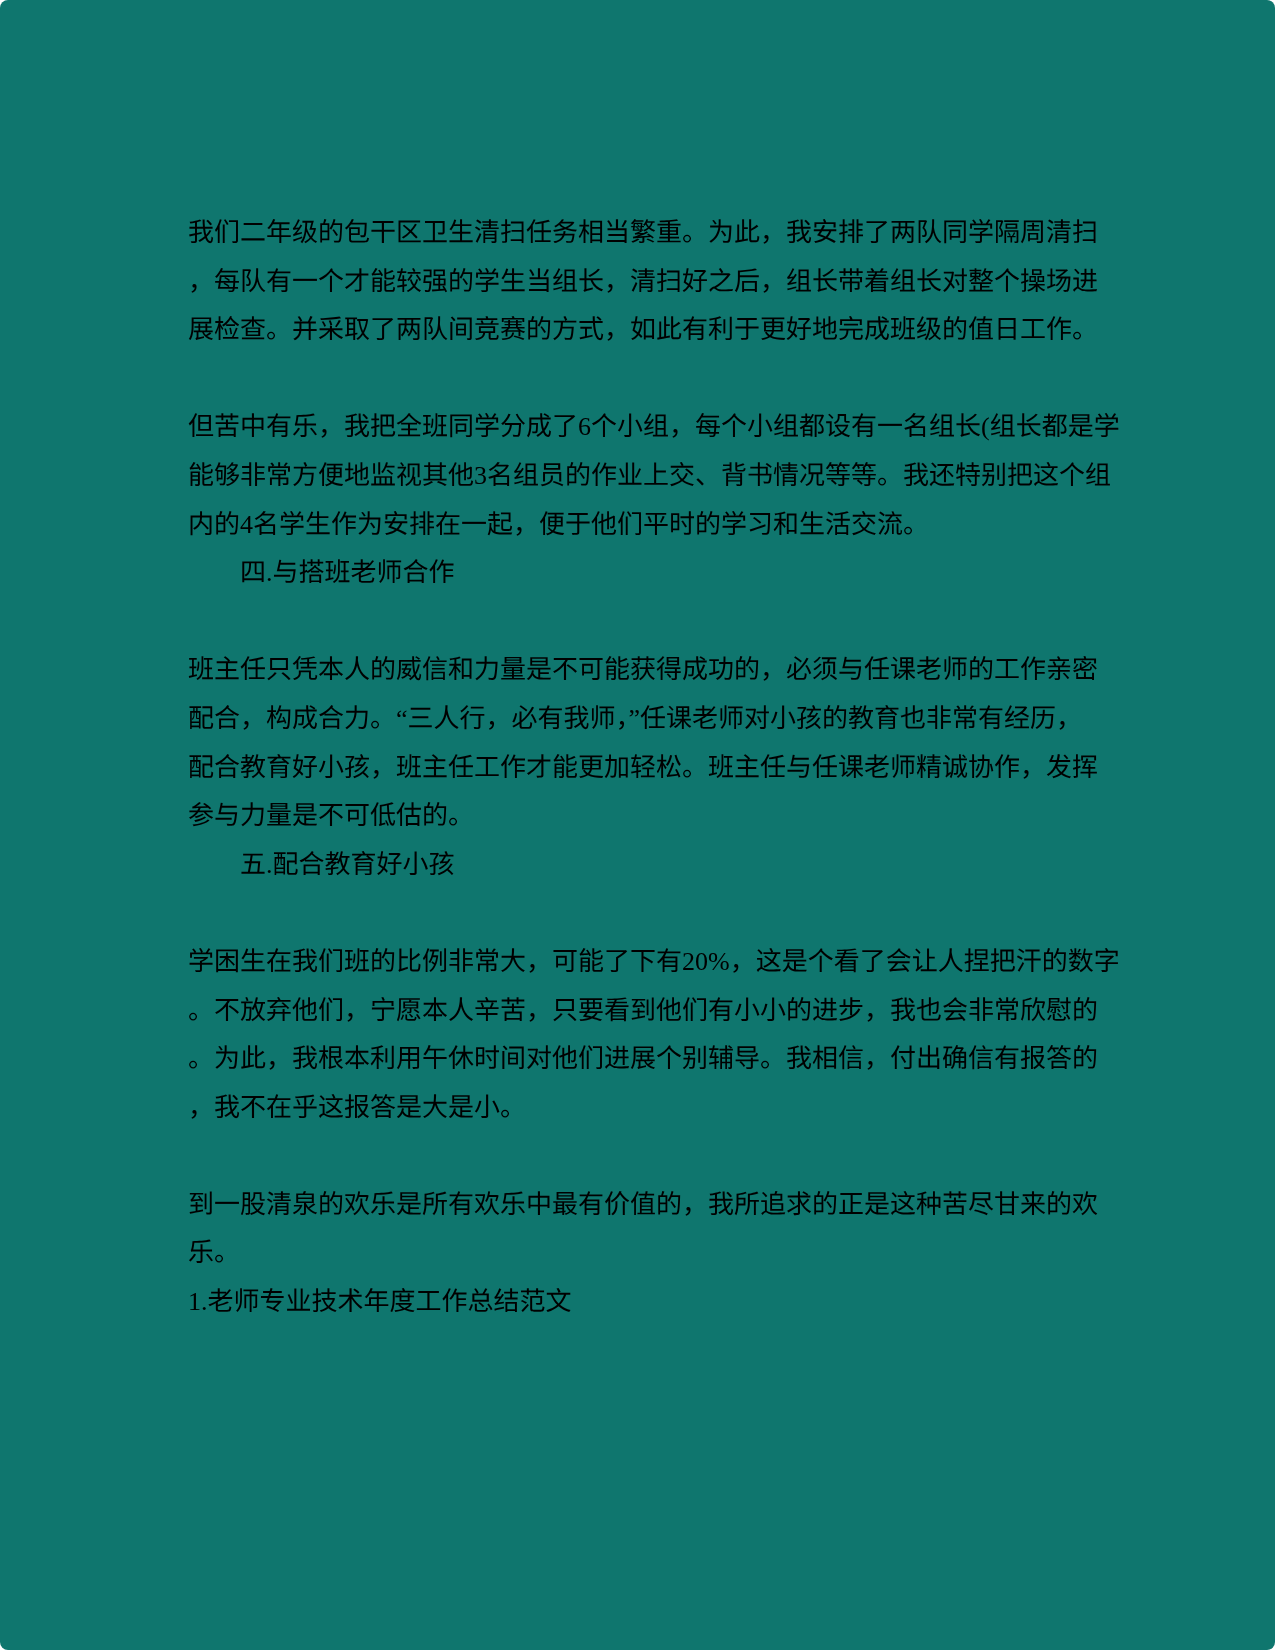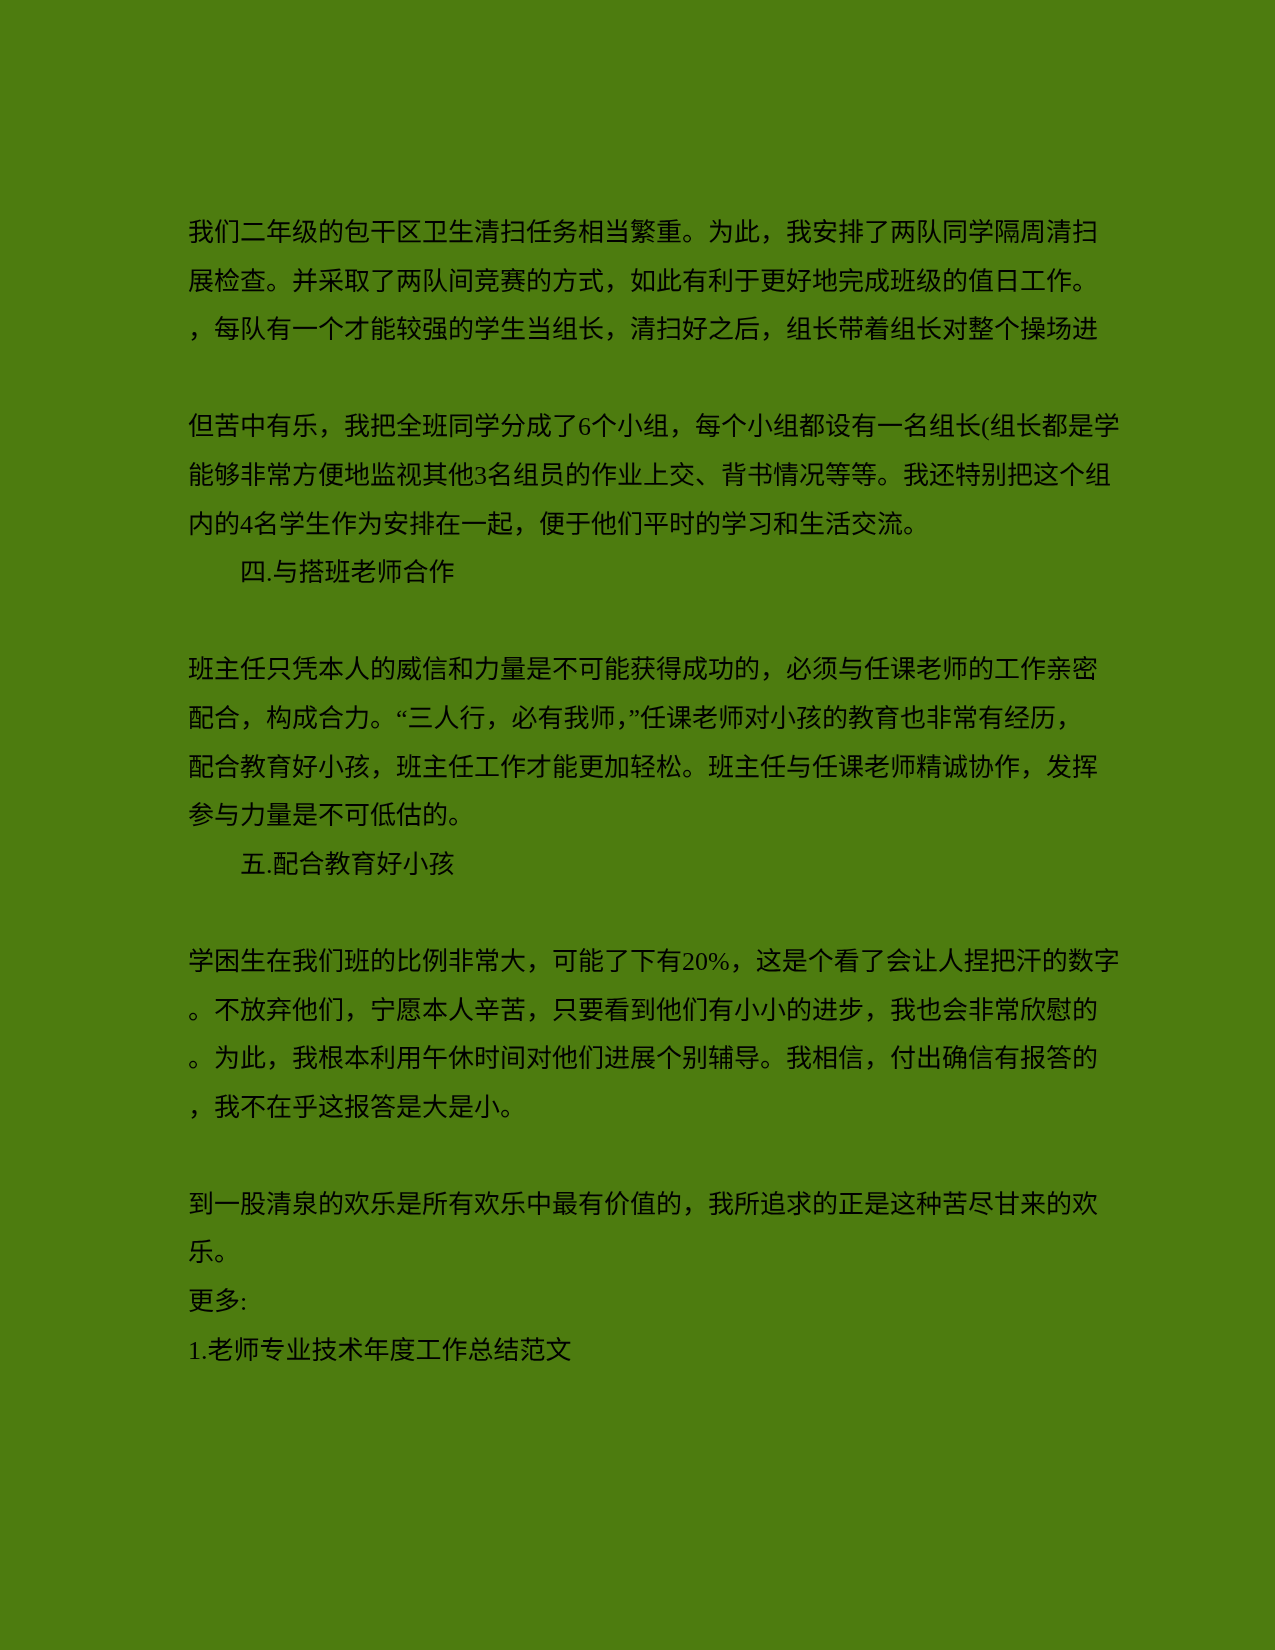--- a/index.html
+++ b/index.html
@@ -4,22 +4,23 @@
 <style>
   html, body {
     margin: 0;
     padding: 0;
     background: #ffffff;
   }
   .page {
     position: relative;
     width: 1275px;
     height: 1650px;
-    background: #4d7c0f;
+    background: #0f766e;
     overflow: hidden;
+    border-radius: 8px;
   }
   .content {
     position: absolute;
     left: 188px;
     top: 209px;
     width: 940px;
     font-family: "Liberation Serif", "DejaVu Serif", serif;
     font-size: 26px;
     line-height: 48.6px;
     color: #000000;
@@ -40,22 +41,22 @@
   }
 </style>
 </head>
 <body>
 
 <div class="page">
   <div class="content">
 
     <div class="para gap">
       <div class="line">我们二年级的包干区卫生清扫任务相当繁重。为此，我安排了两队同学隔周清扫</div>
+      <div class="line">，每队有一个才能较强的学生当组长，清扫好之后，组长带着组长对整个操场进</div>
       <div class="line">展检查。并采取了两队间竞赛的方式，如此有利于更好地完成班级的值日工作。</div>
-      <div class="line">，每队有一个才能较强的学生当组长，清扫好之后，组长带着组长对整个操场进</div>
     </div>
 
     <div class="para">
       <div class="line">但苦中有乐，我把全班同学分成了6个小组，每个小组都设有一名组长(组长都是学</div>
       <div class="line">能够非常方便地监视其他3名组员的作业上交、背书情况等等。我还特别把这个组</div>
       <div class="line">内的4名学生作为安排在一起，便于他们平时的学习和生活交流。</div>
     </div>
 
     <div class="para gap heading">
       <div class="line">四.与搭班老师合作</div>
@@ -77,22 +78,19 @@
       <div class="line">。不放弃他们，宁愿本人辛苦，只要看到他们有小小的进步，我也会非常欣慰的</div>
       <div class="line">。为此，我根本利用午休时间对他们进展个别辅导。我相信，付出确信有报答的</div>
       <div class="line">，我不在乎这报答是大是小。</div>
     </div>
 
     <div class="para">
       <div class="line">到一股清泉的欢乐是所有欢乐中最有价值的，我所追求的正是这种苦尽甘来的欢</div>
       <div class="line">乐。</div>
     </div>
 
-    <div class="para">
-      <div class="line">更多:</div>
-    </div>
 
     <div class="para">
       <div class="line">1.老师专业技术年度工作总结范文</div>
     </div>
 
   </div>
 </div>
 
 </body></html>

